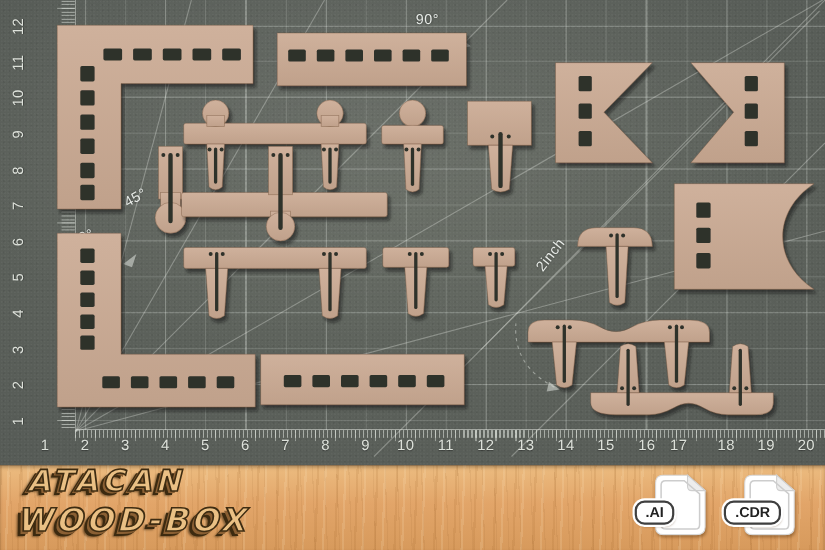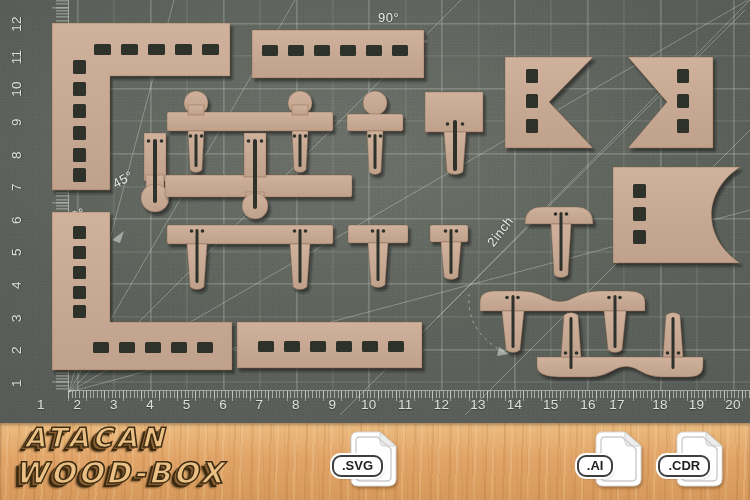--- a/index.html
+++ b/index.html
@@ -339,28 +339,20 @@
       </g>
     </svg>
   </div>
 
   <div class="footer">
     <div class="brand">
       <div class="brand-line l1">ATACAN</div>
       <div class="brand-line l2">WOOD-BOX</div>
     </div>
     <div class="badges">
-        <div class="badge" style="left: 330px; top: 8px;">
-          <svg class="docsvg" width="50" height="56" viewBox="0 0 50 56">
-            <path d="M8,1 H30 L46,15 V48 Q46,55 38,55 H8 Q1,55 1,48 V8 Q1,1 8,1 Z" fill="#ffffff" stroke="#d8d8d8" stroke-width="1"></path>
-            <path d="M30,1 L46,15 H34 Q30,15 30,11 Z" fill="#ededed" stroke="#cfcfcf" stroke-width="1"></path>
-            <path d="M10,6 H27 L41,18 V46 Q41,50 37,50 H11 Q6,50 6,46 V10 Q6,6 10,6 Z" fill="none" stroke="#cdcdcd" stroke-width="1.4"></path>
-          </svg>
-          <span class="pill">.SVG</span>
-        </div>
         <div class="badge" style="left: 574.8px; top: 8px;">
           <svg class="docsvg" width="50" height="56" viewBox="0 0 50 56">
             <path d="M8,1 H30 L46,15 V48 Q46,55 38,55 H8 Q1,55 1,48 V8 Q1,1 8,1 Z" fill="#ffffff" stroke="#d8d8d8" stroke-width="1"></path>
             <path d="M30,1 L46,15 H34 Q30,15 30,11 Z" fill="#ededed" stroke="#cfcfcf" stroke-width="1"></path>
             <path d="M10,6 H27 L41,18 V46 Q41,50 37,50 H11 Q6,50 6,46 V10 Q6,6 10,6 Z" fill="none" stroke="#cdcdcd" stroke-width="1.4"></path>
           </svg>
           <span class="pill">.AI</span>
         </div>
         <div class="badge" style="left: 656.4px; top: 8px;">
           <svg class="docsvg" width="50" height="56" viewBox="0 0 50 56">

